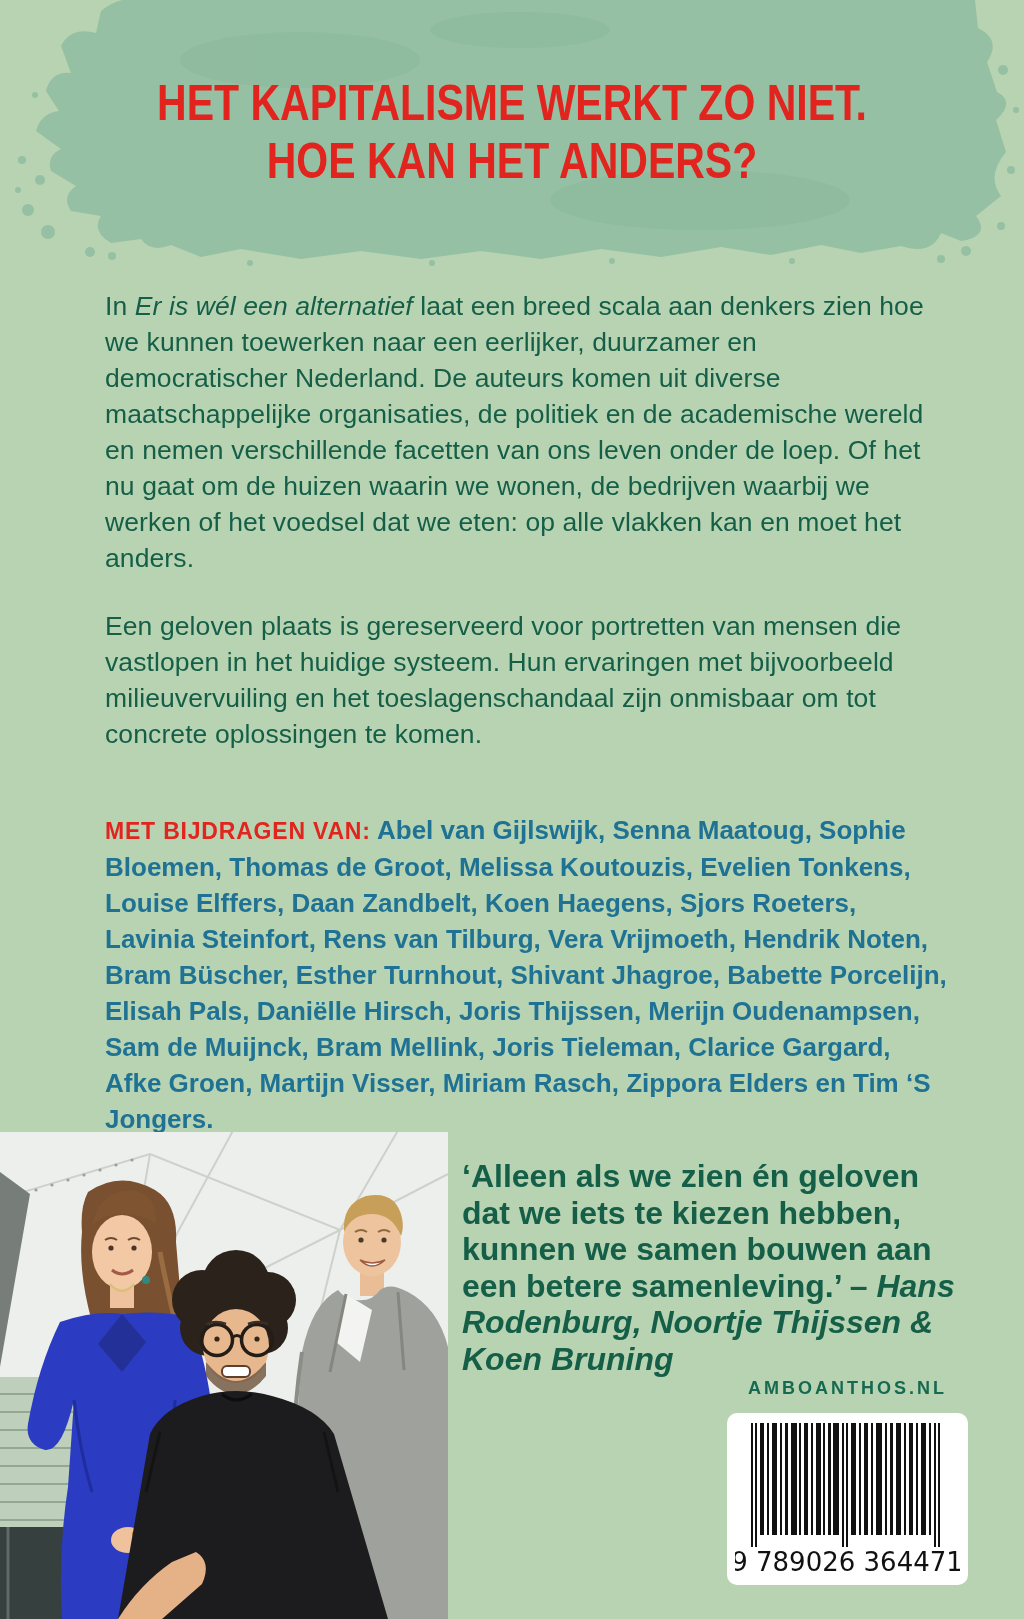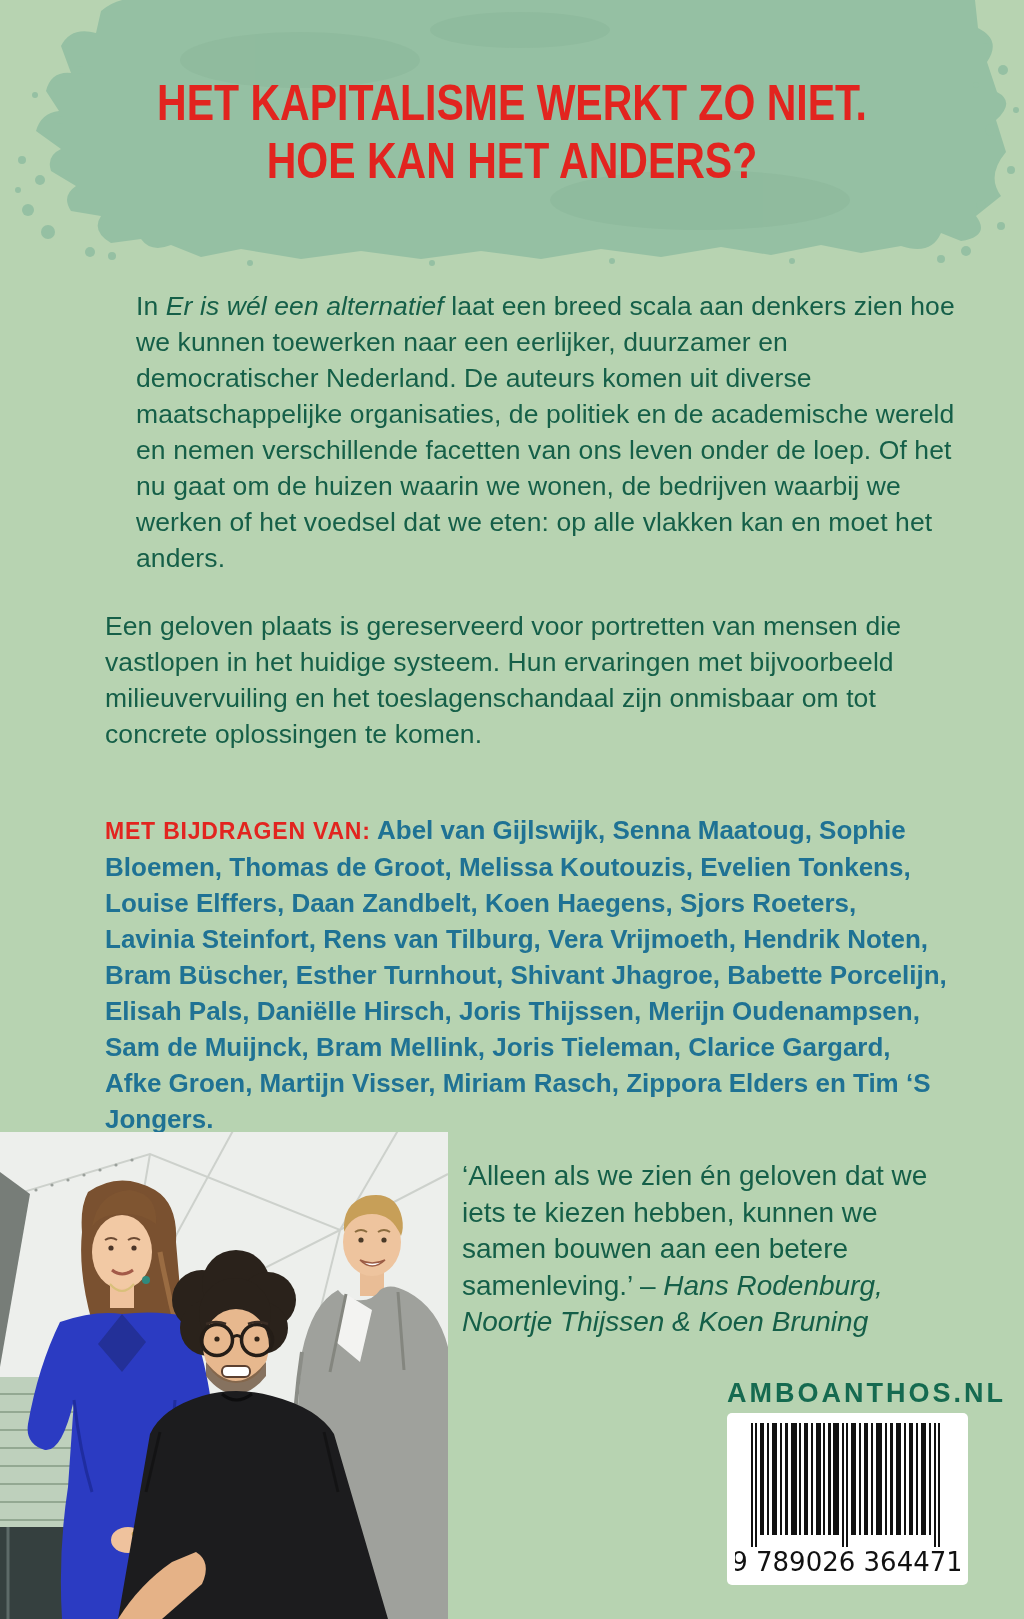--- a/index.html
+++ b/index.html
@@ -15,42 +15,42 @@
     position:absolute;left:0;top:74px;width:1024px;
     text-align:center;color:#e2241f;font-weight:bold;
     line-height:58px;font-size:50px;letter-spacing:0px;
   }
   .headline .hl-line{transform:scaleX(.82);transform-origin:50% 50%;white-space:nowrap;}
   .bodytext{
     position:absolute;left:105px;width:836px;
     color:#155f48;font-size:26.5px;line-height:36px;
     letter-spacing:.1px;
   }
-  .p1{top:288px;margin-left:31px;}
+  .p1{top:288px;}
   .p2{top:608px;}
   .contributors{
     position:absolute;left:105px;top:812px;width:842px;
     color:#1f7294;font-size:26px;line-height:36px;font-weight:bold;
   }
   .contrib-label{
     color:#e2241f;font-size:23px;letter-spacing:.8px;font-weight:bold;
   }
   .quote{
     position:absolute;left:462px;top:1158px;width:505px;
-    color:#155f48;font-size:28px;line-height:36.5px;font-weight:normal;
+    color:#155f48;font-size:32px;line-height:36.5px;font-weight:bold;
   }
   .quote em{font-style:italic;}
   .publisher{
     position:absolute;left:727px;top:1378px;width:241px;
     text-align:center;color:#156a50;font-weight:bold;
-    font-size:27px;letter-spacing:3px;
+    font-size:18px;letter-spacing:3px;
   }
   .barcode-box{
     position:absolute;left:727px;top:1413px;width:241px;height:172px;
-    background:#ffffff;border-radius:5px;
+    background:#ffffff;border-radius:10px;
   }
   .barcode-box svg{position:absolute;left:8px;top:10px;}
   .photo{
     position:absolute;left:0;top:1132px;width:448px;height:487px;
   }
   .italic{font-style:italic;}
 </style>
 </head>
 <body>
 

